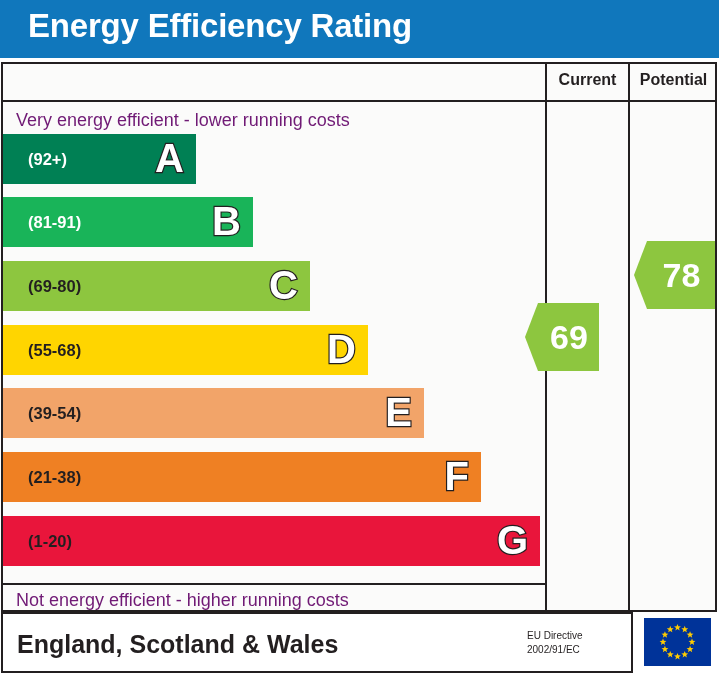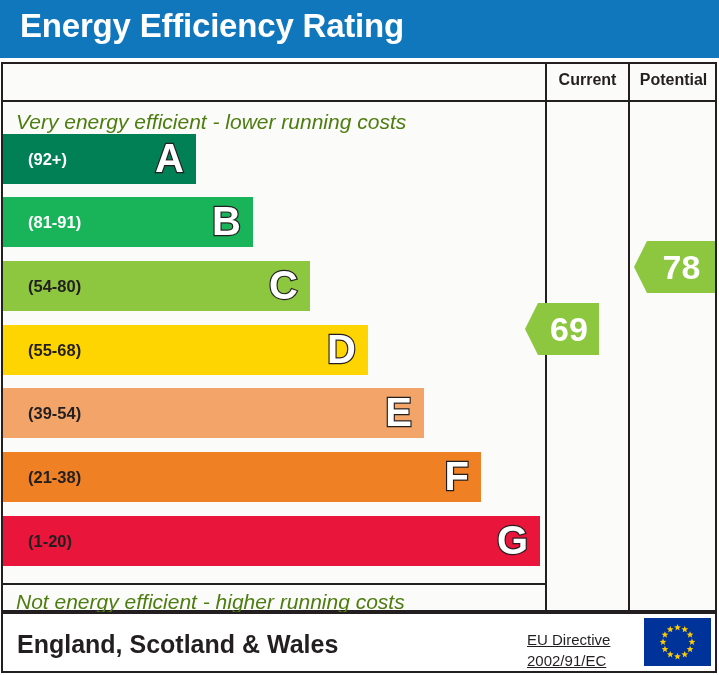--- a/index.html
+++ b/index.html
@@ -25,21 +25,21 @@
     position: absolute;
     left: 0;
     top: 0;
     width: 719px;
     height: 58px;
     background: #1077BC;
     box-sizing: border-box;
   }
   .title-text {
     position: absolute;
-    left: 20px;
+    left: 28px;
     top: 7px;
     font-size: 33px;
     font-weight: bold;
     color: #ffffff;
     letter-spacing: -0.2px;
     white-space: nowrap;
   }
 
   
   .frame {
@@ -83,23 +83,22 @@
     text-align: center;
     white-space: nowrap;
   }
   .hdr-cell.current   { left: 547px; width: 81px; }
   .hdr-cell.potential { left: 630px; width: 87px; }
 
   
   .caption {
     position: absolute;
     left: 16px;
-    font-size: 21px;
-    font-style: italic;
-    color: #4d7c0f;
+    font-size: 18px;
+    color: #701a75;
     white-space: nowrap;
   }
   .caption.top    { top: 110px; }
   .caption.bottom { top: 590px; }
 
   
   .cap-rule {
     position: absolute;
     left: 1px;
     top: 583px;
@@ -141,65 +140,64 @@
     color: #ffffff;
     line-height: 1;
     -webkit-text-stroke: 2.4px #231f20;
     paint-order: stroke fill;
     white-space: nowrap;
   }
 
   
   .rating {
     position: absolute;
-    height: 52px;
+    height: 68px;
     box-sizing: border-box;
     display: flex;
     align-items: center;
     justify-content: center;
     color: #ffffff;
     font-size: 34px;
     font-weight: bold;
     padding-left: 14px;
     clip-path: polygon(0% 50%, 13px 0%, 100% 0%, 100% 100%, 13px 100%);
   }
   .rating.current   { left: 525px; width: 74px; }
   .rating.potential { left: 634px; width: 81px; }
 
   
   .footer {
     position: absolute;
     left: 1px;
     top: 612px;
-    width: 716px;
+    width: 632px;
     height: 61px;
     border: 2px solid #231f20;
     box-sizing: border-box;
     background: #ffffff;
   }
   .footer-title {
     position: absolute;
     left: 14px;
     top: 16px;
     font-size: 25px;
     font-weight: bold;
     color: #231f20;
     white-space: nowrap;
   }
   .directive {
     position: absolute;
     left: 524px;
     top: 15px;
     width: 110px;
-    font-size: 15px;
+    font-size: 10px;
     color: #231f20;
     line-height: 1.42;
     text-align: left;
     white-space: nowrap;
-    text-decoration: underline;
   }
   .eu-flag {
     position: absolute;
     left: 644px;
     top: 618px;
     width: 67px;
     height: 48px;
     background: #003399;
     overflow: hidden;
   }
@@ -228,21 +226,21 @@
   <div class="bands" id="bands-host">
       <div class="band" style="width: 193px; top: 0px; background: rgb(0, 128, 84);">
         <span class="range" style="color: rgb(255, 255, 255);">(92+)</span>
         <span class="letter">A</span>
       </div>
       <div class="band" style="width: 250px; top: 63px; background: rgb(25, 180, 89); padding-left: 16px;">
         <span class="range" style="color: rgb(255, 255, 255);">(81-91)</span>
         <span class="letter">B</span>
       </div>
       <div class="band" style="width: 307px; top: 127px; background: rgb(141, 198, 63);">
-        <span class="range" style="color: rgb(35, 31, 32);">(54-80)</span>
+        <span class="range" style="color: rgb(35, 31, 32);">(69-80)</span>
         <span class="letter">C</span>
       </div>
       <div class="band" style="width: 365px; top: 191px; background: rgb(255, 213, 0);">
         <span class="range" style="color: rgb(35, 31, 32);">(55-68)</span>
         <span class="letter">D</span>
       </div>
       <div class="band" style="width: 421px; top: 254px; background: rgb(242, 164, 105);">
         <span class="range" style="color: rgb(35, 31, 32);">(39-54)</span>
         <span class="letter">E</span>
       </div>

